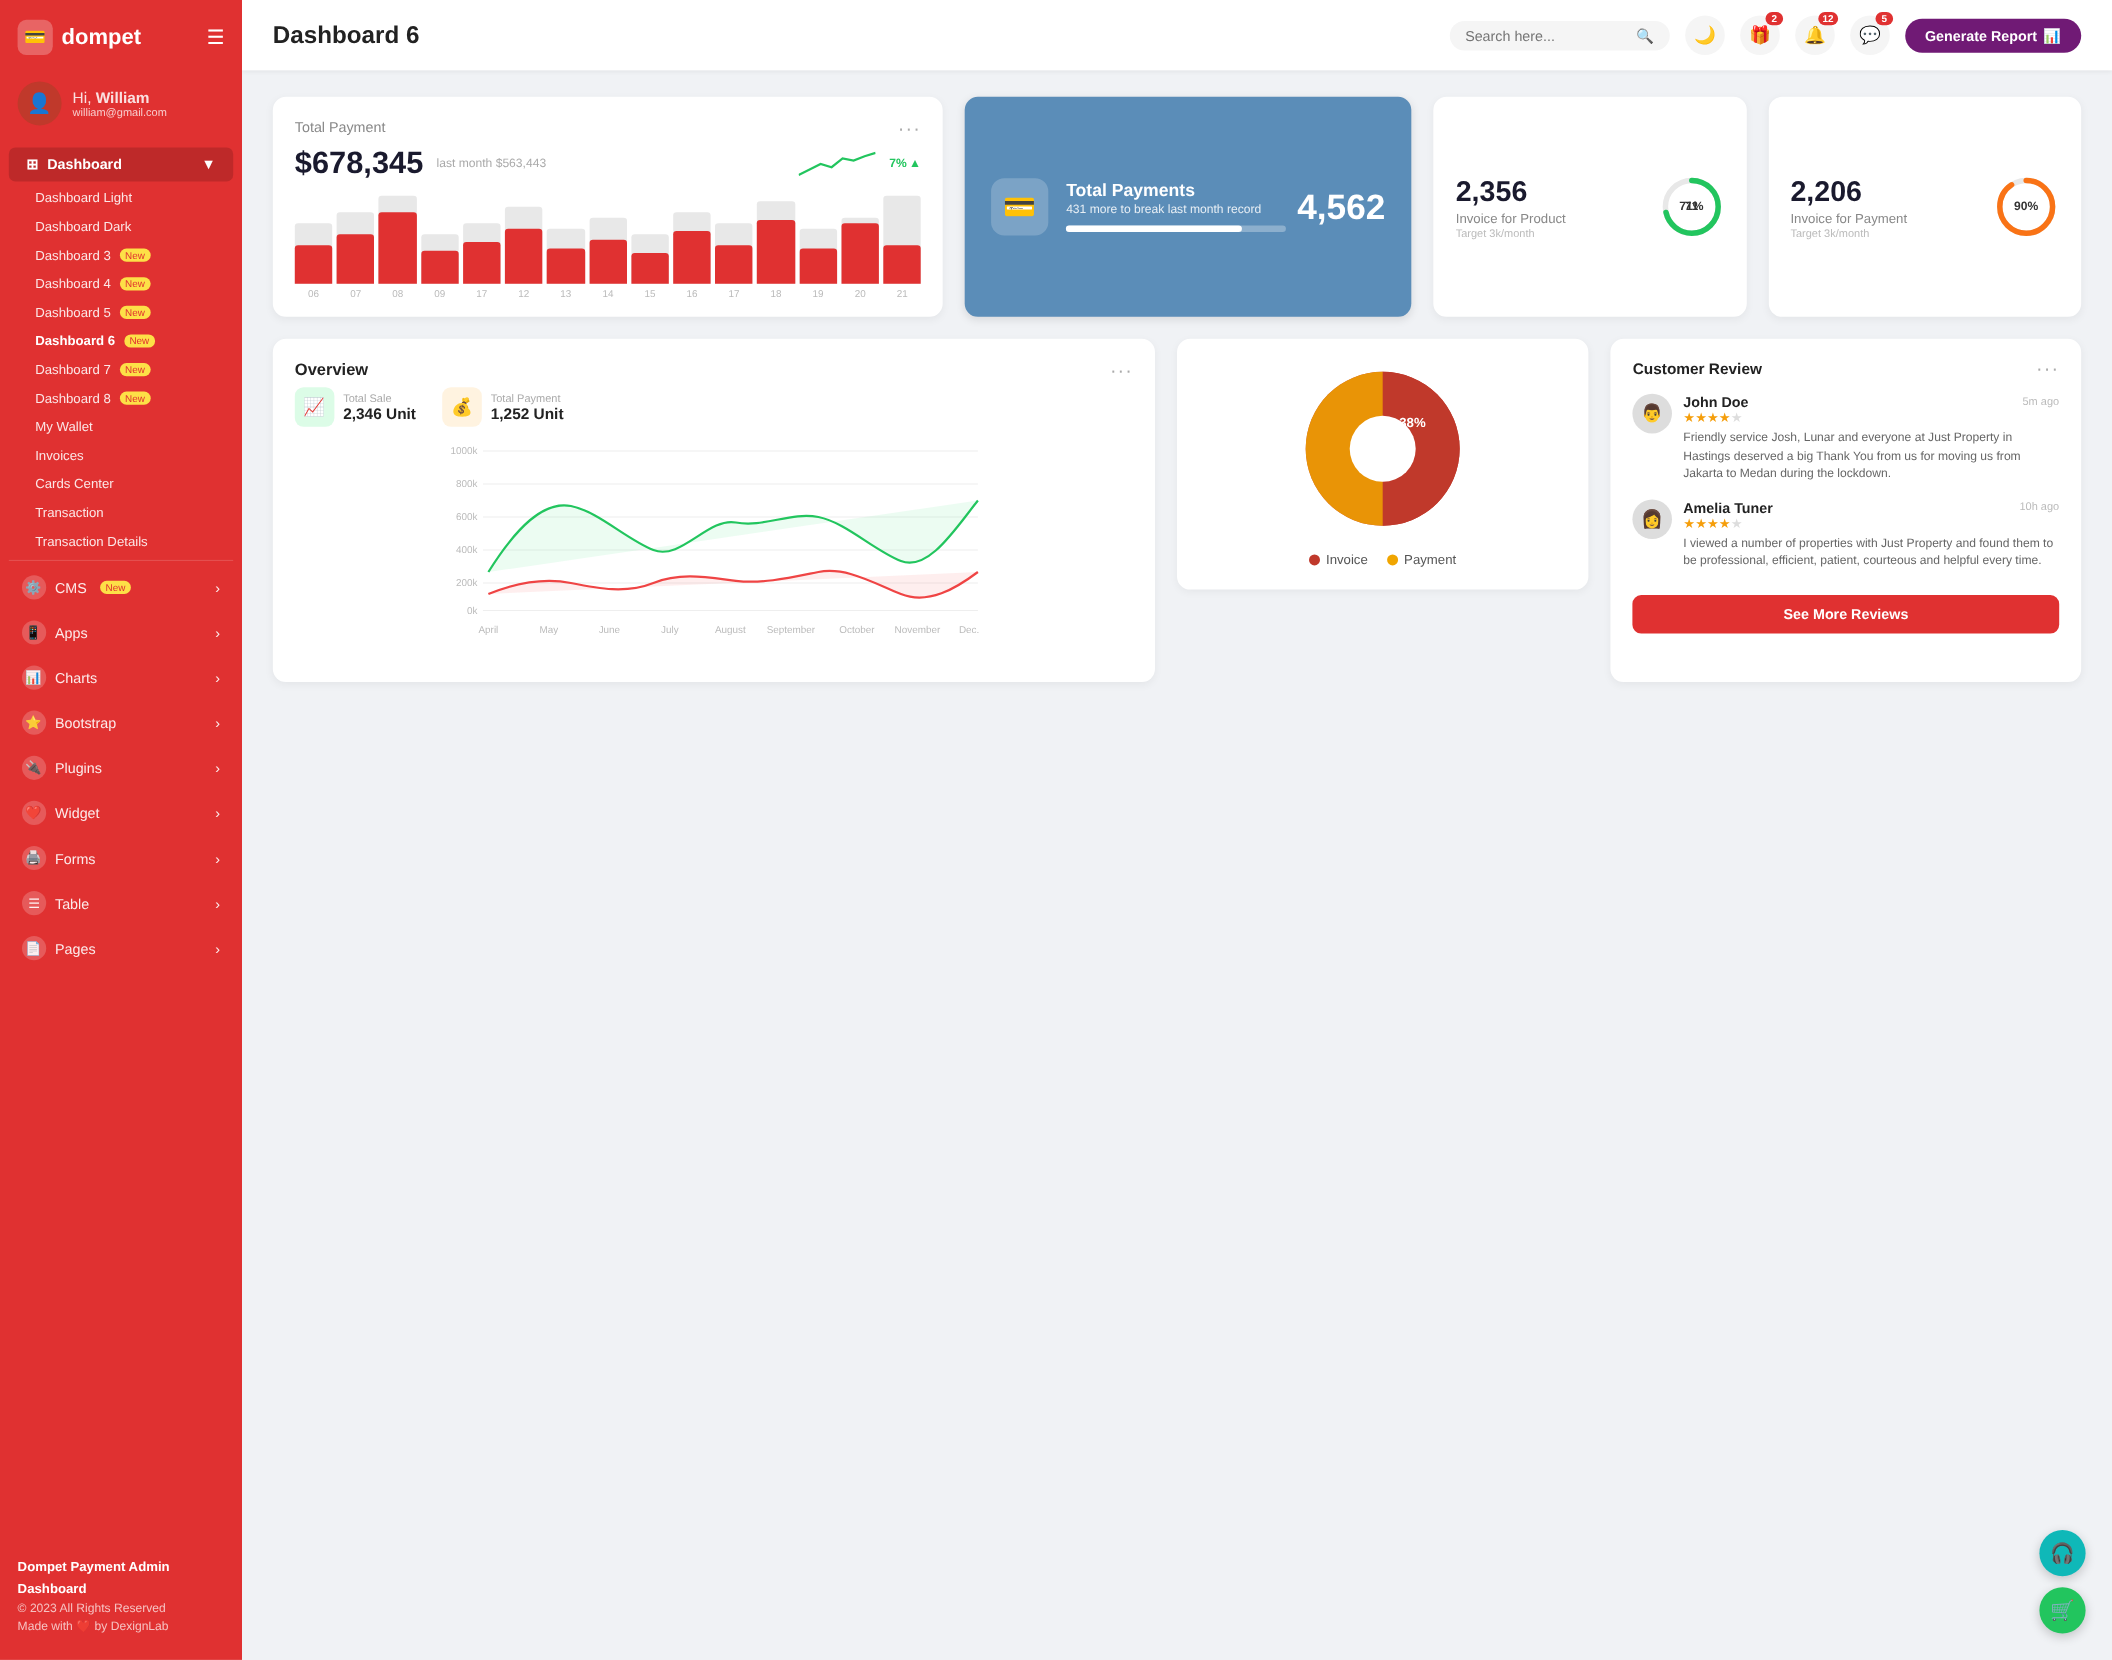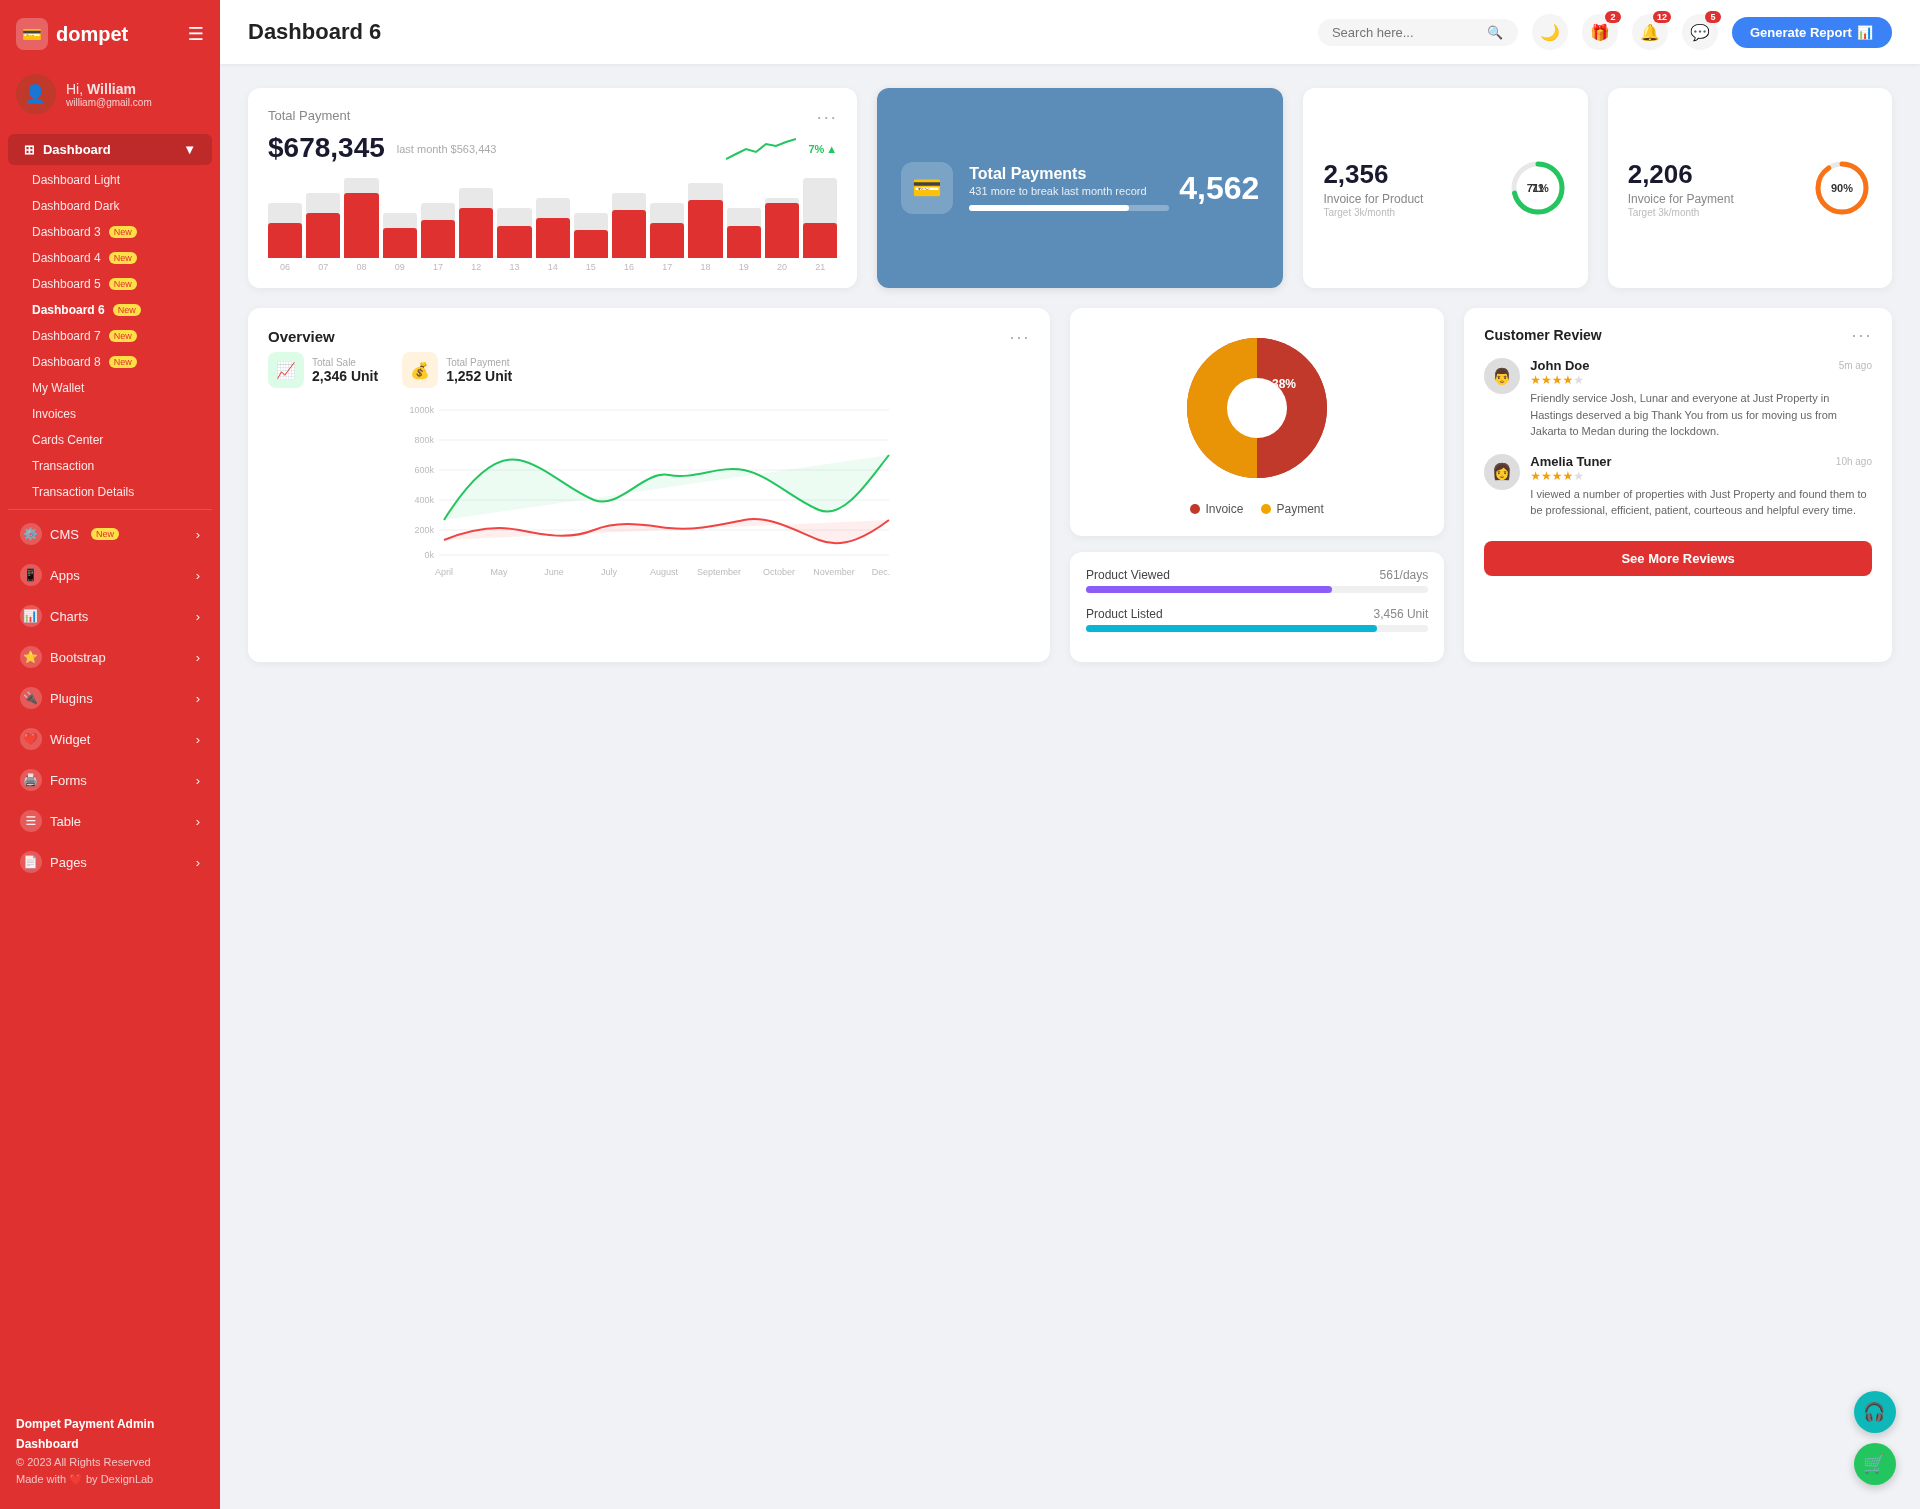--- a/index.html
+++ b/index.html
@@ -176,21 +176,21 @@
       background: #e03131;
       color: #fff;
       font-size: 9px;
       border-radius: 10px;
       padding: 1px 4px;
       font-weight: 700;
       min-width: 16px;
       text-align: center;
     }
     .generate-btn {
-      background: #3b82f6;
+      background: #701a75;
       color: #fff;
       border: none;
       border-radius: 20px;
       padding: 8px 18px;
       font-size: 13px;
       font-weight: 600;
       cursor: pointer;
       display: flex; align-items: flex-end; gap: 6px;
     }
 
@@ -848,40 +848,20 @@
               <div class="legend-dot" style="background:#c0392b;"></div>
               <span>Invoice</span>
             </div>
             <div class="pie-legend-item">
               <div class="legend-dot" style="background:#f0a500;"></div>
               <span>Payment</span>
             </div>
           </div>
         </div>
 
-        <div class="card" style="padding:16px;">
-          <div class="product-row">
-            <div class="product-row-header">
-              <span class="product-name">Product Viewed</span>
-              <span class="product-val">561/days</span>
-            </div>
-            <div class="progress-bar-wrap">
-              <div class="progress-bar-fill" style="width:72%;background:#8b5cf6;"></div>
-            </div>
-          </div>
-          <div class="product-row">
-            <div class="product-row-header">
-              <span class="product-name">Product Listed</span>
-              <span class="product-val">3,456 Unit</span>
-            </div>
-            <div class="progress-bar-wrap">
-              <div class="progress-bar-fill" style="width:85%;background:#06b6d4;"></div>
-            </div>
-          </div>
-        </div>
       </div>
 
       <div class="review-card">
         <div class="review-header">
           <span class="review-title">Customer Review</span>
           <span class="card-menu">···</span>
         </div>
 
         <div class="review-item">
           <div class="review-avatar">👨</div>

